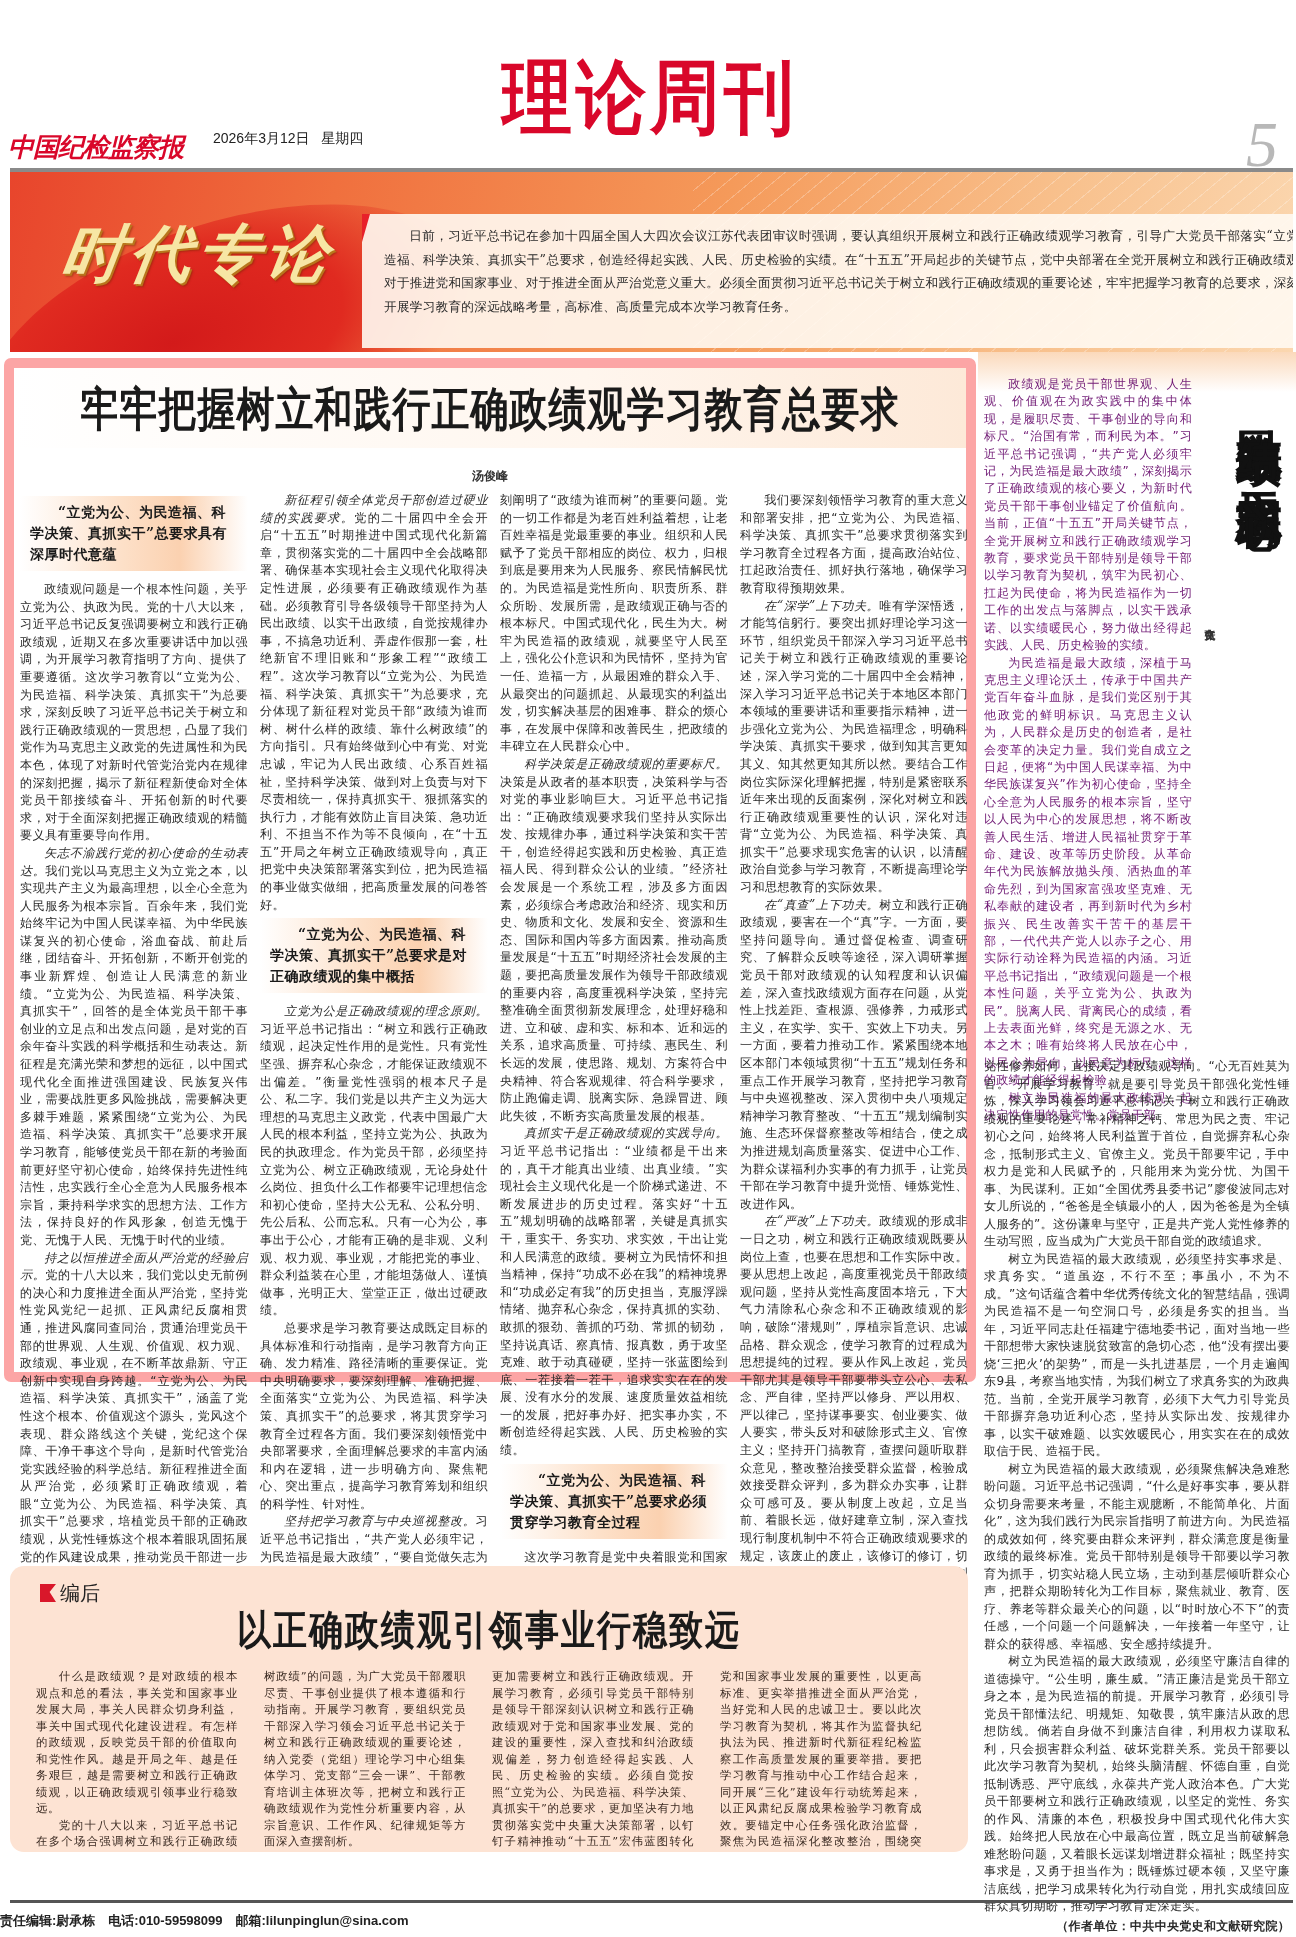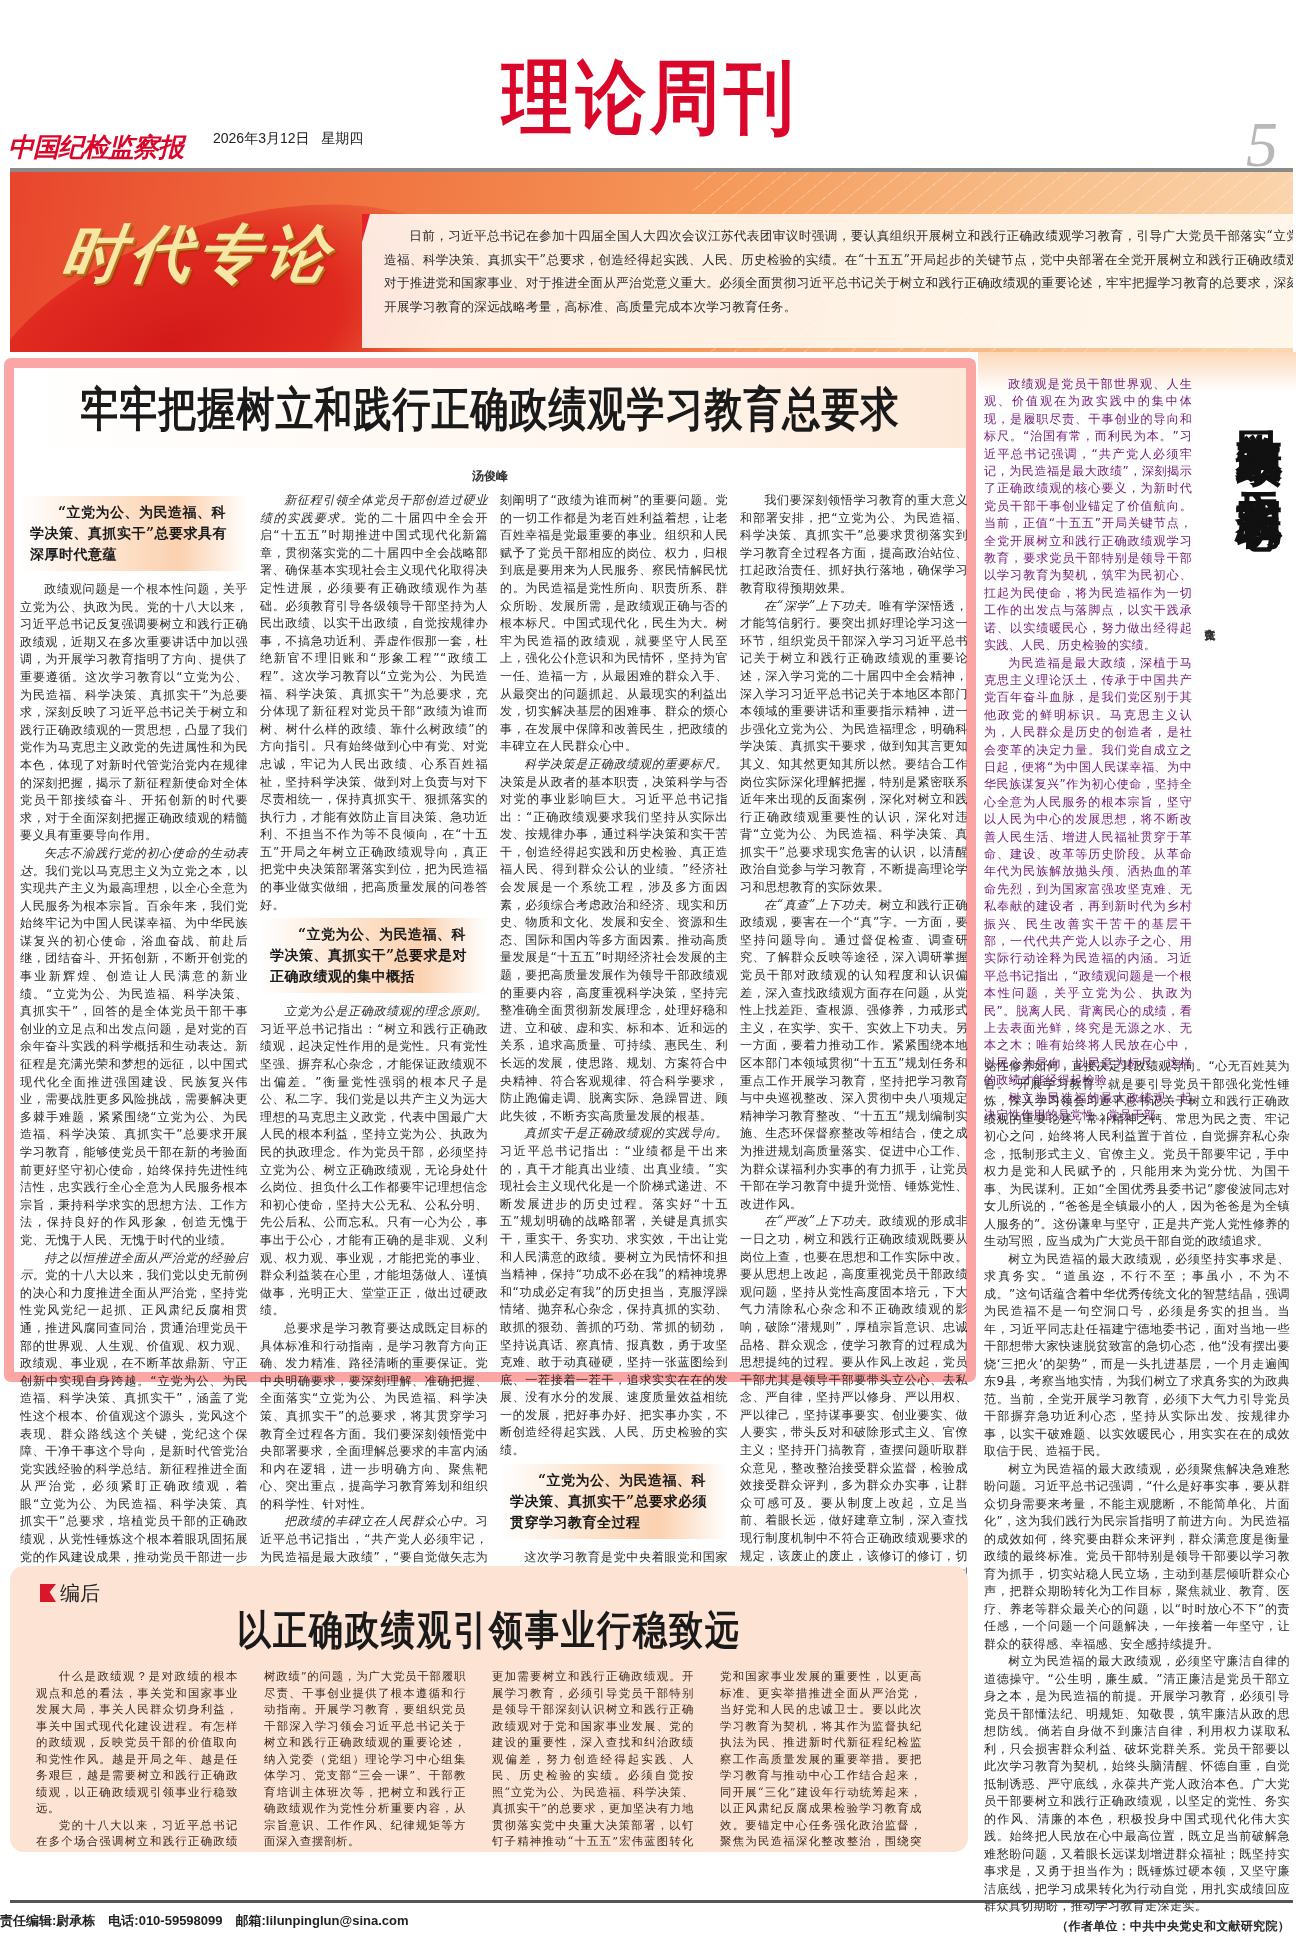--- a/index.html
+++ b/index.html
@@ -124,21 +124,21 @@
         <p><span class="lead">矢志不渝践行党的初心使命的生动表达。</span><span>我们党以马克思主义为立党之本，以实现共产主义为最高理想，以全心全意为人民服务为根本宗旨。百余年来，我们党始终牢记为中国人民谋幸福、为中华民族谋复兴的初心使命，浴血奋战、前赴后继，团结奋斗、开拓创新，不断开创党的事业新辉煌、创造让人民满意的新业绩。“立党为公、为民造福、科学决策、真抓实干”，回答的是全体党员干部干事创业的立足点和出发点问题，是对党的百余年奋斗实践的科学概括和生动表达。新征程是充满光荣和梦想的远征，以中国式现代化全面推进强国建设、民族复兴伟业，需要战胜更多风险挑战，需要解决更多棘手难题，紧紧围绕“立党为公、为民造福、科学决策、真抓实干”总要求开展学习教育，能够使党员干部在新的考验面前更好坚守初心使命，始终保持先进性纯洁性，忠实践行全心全意为人民服务根本宗旨，秉持科学求实的思想方法、工作方法，保持良好的作风形象，创造无愧于党、无愧于人民、无愧于时代的业绩。</span></p>
         <p><span class="lead">持之以恒推进全面从严治党的经验启示。</span><span>党的十八大以来，我们党以史无前例的决心和力度推进全面从严治党，坚持党性党风党纪一起抓、正风肃纪反腐相贯通，推进风腐同查同治，贯通治理党员干部的世界观、人生观、价值观、权力观、政绩观、事业观，在不断革故鼎新、守正创新中实现自身跨越。“立党为公、为民造福、科学决策、真抓实干”，涵盖了党性这个根本、价值观这个源头，党风这个表现、群众路线这个关键，党纪这个保障、干净干事这个导向，是新时代管党治党实践经验的科学总结。新征程推进全面从严治党，必须紧盯正确政绩观，着眼“立党为公、为民造福、科学决策、真抓实干”总要求，培植党员干部的正确政绩观，从党性锤炼这个根本着眼巩固拓展党的作风建设成果，推动党员干部进一步拧紧党性党风党纪的发条，凝聚干净干事、大胆干事的智慧力量，激发转变作风、锐意进取、奋勇争先的精气神。</span></p>
       </div>
     <div class="col" id="col1" style="left:240px;">
         <p><span class="lead">新征程引领全体党员干部创造过硬业绩的实践要求。</span><span>党的二十届四中全会开启“十五五”时期推进中国式现代化新篇章，贯彻落实党的二十届四中全会战略部署、确保基本实现社会主义现代化取得决定性进展，必须要有正确政绩观作为基础。必须教育引导各级领导干部坚持为人民出政绩、以实干出政绩，自觉按规律办事，不搞急功近利、弄虚作假那一套，杜绝新官不理旧账和“形象工程”“政绩工程”。这次学习教育以“立党为公、为民造福、科学决策、真抓实干”为总要求，充分体现了新征程对党员干部“政绩为谁而树、树什么样的政绩、靠什么树政绩”的方向指引。只有始终做到心中有党、对党忠诚，牢记为人民出政绩、心系百姓福祉，坚持科学决策、做到对上负责与对下尽责相统一，保持真抓实干、狠抓落实的执行力，才能有效防止盲目决策、急功近利、不担当不作为等不良倾向，在“十五五”开局之年树立正确政绩观导向，真正把党中央决策部署落实到位，把为民造福的事业做实做细，把高质量发展的问卷答好。</span></p>
         <div class="subhead">
           <div>“立党为公、为民造福、科学决策、真抓实干”总要求是对正确政绩观的集中概括</div>
         </div>
         <p><span class="lead">立党为公是正确政绩观的理念原则。</span><span>习近平总书记指出：“树立和践行正确政绩观，起决定性作用的是党性。只有党性坚强、摒弃私心杂念，才能保证政绩观不出偏差。”衡量党性强弱的根本尺子是公、私二字。我们党是以共产主义为远大理想的马克思主义政党，代表中国最广大人民的根本利益，坚持立党为公、执政为民的执政理念。作为党员干部，必须坚持立党为公、树立正确政绩观，无论身处什么岗位、担负什么工作都要牢记理想信念和初心使命，坚持大公无私、公私分明、先公后私、公而忘私。只有一心为公，事事出于公心，才能有正确的是非观、义利观、权力观、事业观，才能把党的事业、群众利益装在心里，才能坦荡做人、谨慎做事，光明正大、堂堂正正，做出过硬政绩。</span></p>
         <p><span>总要求是学习教育要达成既定目标的具体标准和行动指南，是学习教育方向正确、发力精准、路径清晰的重要保证。党中央明确要求，要深刻理解、准确把握、全面落实“立党为公、为民造福、科学决策、真抓实干”的总要求，将其贯穿学习教育全过程各方面。我们要深刻领悟党中央部署要求，全面理解总要求的丰富内涵和内在逻辑，进一步明确方向、聚焦靶心、突出重点，提高学习教育筹划和组织的科学性、针对性。</span></p>
-        <p><span class="lead">把政绩的丰碑立在人民群众心中。</span><span>习近平总书记指出，“共产党人必须牢记，为民造福是最大政绩”，“要自觉做矢志为民造福的无私奉献者，始终把人民放在心中最高位置，树立和践行正确政绩观，走好新时代党的群众路线，提高做群众工作的本领，用心用情用力解决群众急难愁盼问题，不断增强人民群众的获得感、幸福感、安全感”。这些重要论述深</span></p>
+        <p><span class="lead">坚持把学习教育与中央巡视整改。</span><span>习近平总书记指出，“共产党人必须牢记，为民造福是最大政绩”，“要自觉做矢志为民造福的无私奉献者，始终把人民放在心中最高位置，树立和践行正确政绩观，走好新时代党的群众路线，提高做群众工作的本领，用心用情用力解决群众急难愁盼问题，不断增强人民群众的获得感、幸福感、安全感”。这些重要论述深</span></p>
       </div>
     <div class="col" id="col2" style="left:480px;">
         <p style="text-indent: 0px;"><span>刻阐明了“政绩为谁而树”的重要问题。党的一切工作都是为老百姓利益着想，让老百姓幸福是党最重要的事业。组织和人民赋予了党员干部相应的岗位、权力，归根到底是要用来为人民服务、察民情解民忧的。为民造福是党性所向、职责所系、群众所盼、发展所需，是政绩观正确与否的根本标尺。中国式现代化，民生为大。树牢为民造福的政绩观，就要坚守人民至上，强化公仆意识和为民情怀，坚持为官一任、造福一方，从最困难的群众入手、从最突出的问题抓起、从最现实的利益出发，切实解决基层的困难事、群众的烦心事，在发展中保障和改善民生，把政绩的丰碑立在人民群众心中。</span></p>
         <p><span class="lead">科学决策是正确政绩观的重要标尺。</span><span>决策是从政者的基本职责，决策科学与否对党的事业影响巨大。习近平总书记指出：“正确政绩观要求我们坚持从实际出发、按规律办事，通过科学决策和实干苦干，创造经得起实践和历史检验、真正造福人民、得到群众公认的业绩。”经济社会发展是一个系统工程，涉及多方面因素，必须综合考虑政治和经济、现实和历史、物质和文化、发展和安全、资源和生态、国际和国内等多方面因素。推动高质量发展是“十五五”时期经济社会发展的主题，要把高质量发展作为领导干部政绩观的重要内容，高度重视科学决策，坚持完整准确全面贯彻新发展理念，处理好稳和进、立和破、虚和实、标和本、近和远的关系，追求高质量、可持续、惠民生、利长远的发展，使思路、规划、方案符合中央精神、符合客观规律、符合科学要求，防止跑偏走调、脱离实际、急躁冒进、顾此失彼，不断夯实高质量发展的根基。</span></p>
         <p><span class="lead">真抓实干是正确政绩观的实践导向。</span><span>习近平总书记指出：“业绩都是干出来的，真干才能真出业绩、出真业绩。”实现社会主义现代化是一个阶梯式递进、不断发展进步的历史过程。落实好“十五五”规划明确的战略部署，关键是真抓实干，重实干、务实功、求实效，干出让党和人民满意的政绩。要树立为民情怀和担当精神，保持“功成不必在我”的精神境界和“功成必定有我”的历史担当，克服浮躁情绪、抛弃私心杂念，保持真抓的实劲、敢抓的狠劲、善抓的巧劲、常抓的韧劲，坚持说真话、察真情、报真数，勇于攻坚克难、敢于动真碰硬，坚持一张蓝图绘到底、一茬接着一茬干，追求实实在在的发展、没有水分的发展、速度质量效益相统一的发展，把好事办好、把实事办实，不断创造经得起实践、人民、历史检验的实绩。</span></p>
         <div class="subhead">
           <div>“立党为公、为民造福、科学决策、真抓实干”总要求必须贯穿学习教育全过程</div>
         </div>
         <p><span>这次学习教育是党中央着眼党和国家事业发展全局作出的重要部署，对于推动“十五五”开好局、起好步，为以中国式现代化全面推进强国建设、民族复兴伟业提供有力保障，具有重大而深远的意义。</span></p>
       </div>

